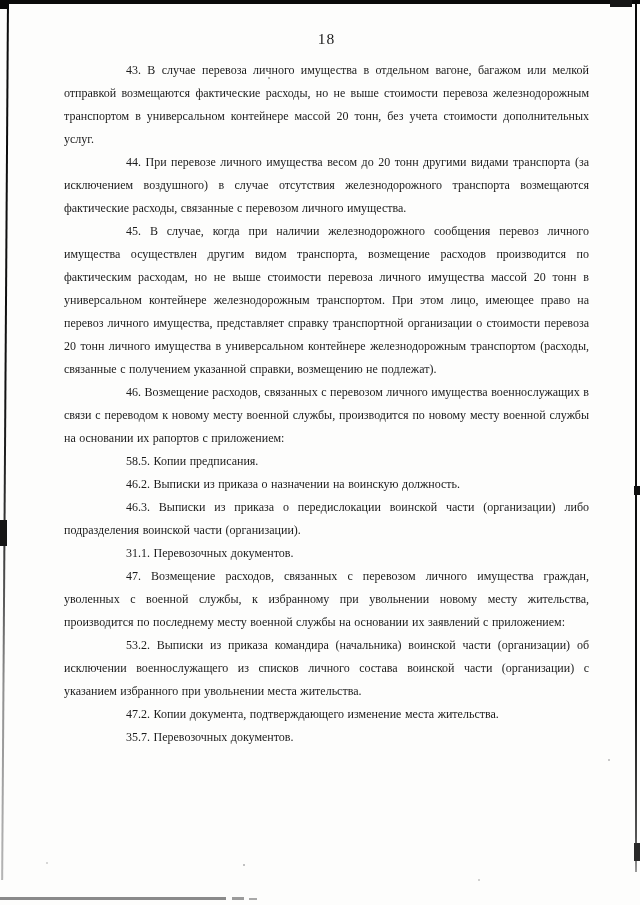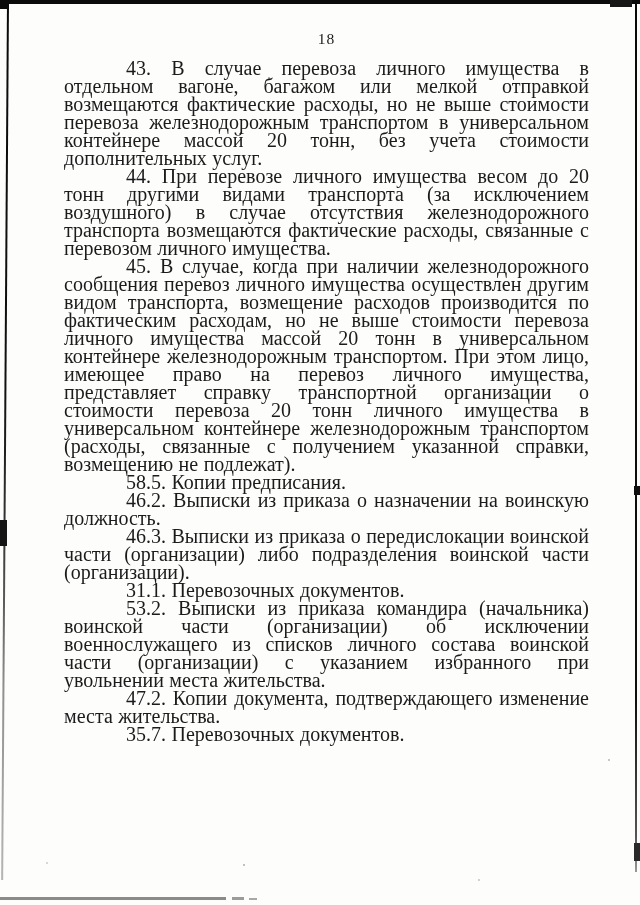--- a/index.html
+++ b/index.html
@@ -96,22 +96,22 @@
     top: 30px;
   }
   .page-number {
     text-align: center;
     font-size: 15.5px;
     letter-spacing: 1px;
     margin: 0 0 11px 0;
   }
   .para {
     margin: 0;
-    font-size: 20px;
-    line-height: 18px;
+    font-size: 12px;
+    line-height: 23px;
     text-indent: 62px;
     text-align: justify;
     text-align-last: left;
     hyphens: none;
     word-spacing: 0.5px;
   }
 </style>
 </head>
 <body>
 
@@ -132,22 +132,24 @@
   <div class="speck s3"></div>
   <div class="speck s4"></div>
   <div class="speck s5"></div>
 
   <div class="content">
     <div class="page-number">18</div>
 
     <p class="para">43. В случае перевоза личного имущества в отдельном вагоне, багажом или мелкой отправкой возмещаются фактические расходы, но не выше стоимости перевоза железнодорожным транспортом в универсальном контейнере массой 20 тонн, без учета стоимости дополнительных услуг.</p>
     <p class="para">44. При перевозе личного имущества весом до 20 тонн другими видами транспорта (за исключением воздушного) в случае отсутствия железнодорожного транспорта возмещаются фактические расходы, связанные с перевозом личного имущества.</p>
     <p class="para">45. В случае, когда при наличии железнодорожного сообщения перевоз личного имущества осуществлен другим видом транспорта, возмещение расходов производится по фактическим расходам, но не выше стоимости перевоза личного имущества массой 20 тонн в универсальном контейнере железнодорожным транспортом. При этом лицо, имеющее право на перевоз личного имущества, представляет справку транспортной организации о стоимости перевоза 20 тонн личного имущества в универсальном контейнере железнодорожным транспортом (расходы, связанные с получением указанной справки, возмещению не подлежат).</p>
+    <p class="para">46. Возмещение расходов, связанных с перевозом личного имущества военнослужащих в связи с переводом к новому месту военной службы, производится по новому месту военной службы на основании их рапортов с приложением:</p>
     <p class="para">58.5. Копии предписания.</p>
     <p class="para">46.2. Выписки из приказа о назначении на воинскую должность.</p>
     <p class="para">46.3. Выписки из приказа о передислокации воинской части (организации) либо подразделения воинской части (организации).</p>
     <p class="para">31.1. Перевозочных документов.</p>
+    <p class="para">47. Возмещение расходов, связанных с перевозом личного имущества граждан, уволенных с военной службы, к избранному при увольнении новому месту жительства, производится по последнему месту военной службы на основании их заявлений с приложением:</p>
     <p class="para">53.2. Выписки из приказа командира (начальника) воинской части (организации) об исключении военнослужащего из списков личного состава воинской части (организации) с указанием избранного при увольнении места жительства.</p>
     <p class="para">47.2. Копии документа, подтверждающего изменение места жительства.</p>
     <p class="para">35.7. Перевозочных документов.</p>
   </div>
 
 </div>
 
 </body></html>

